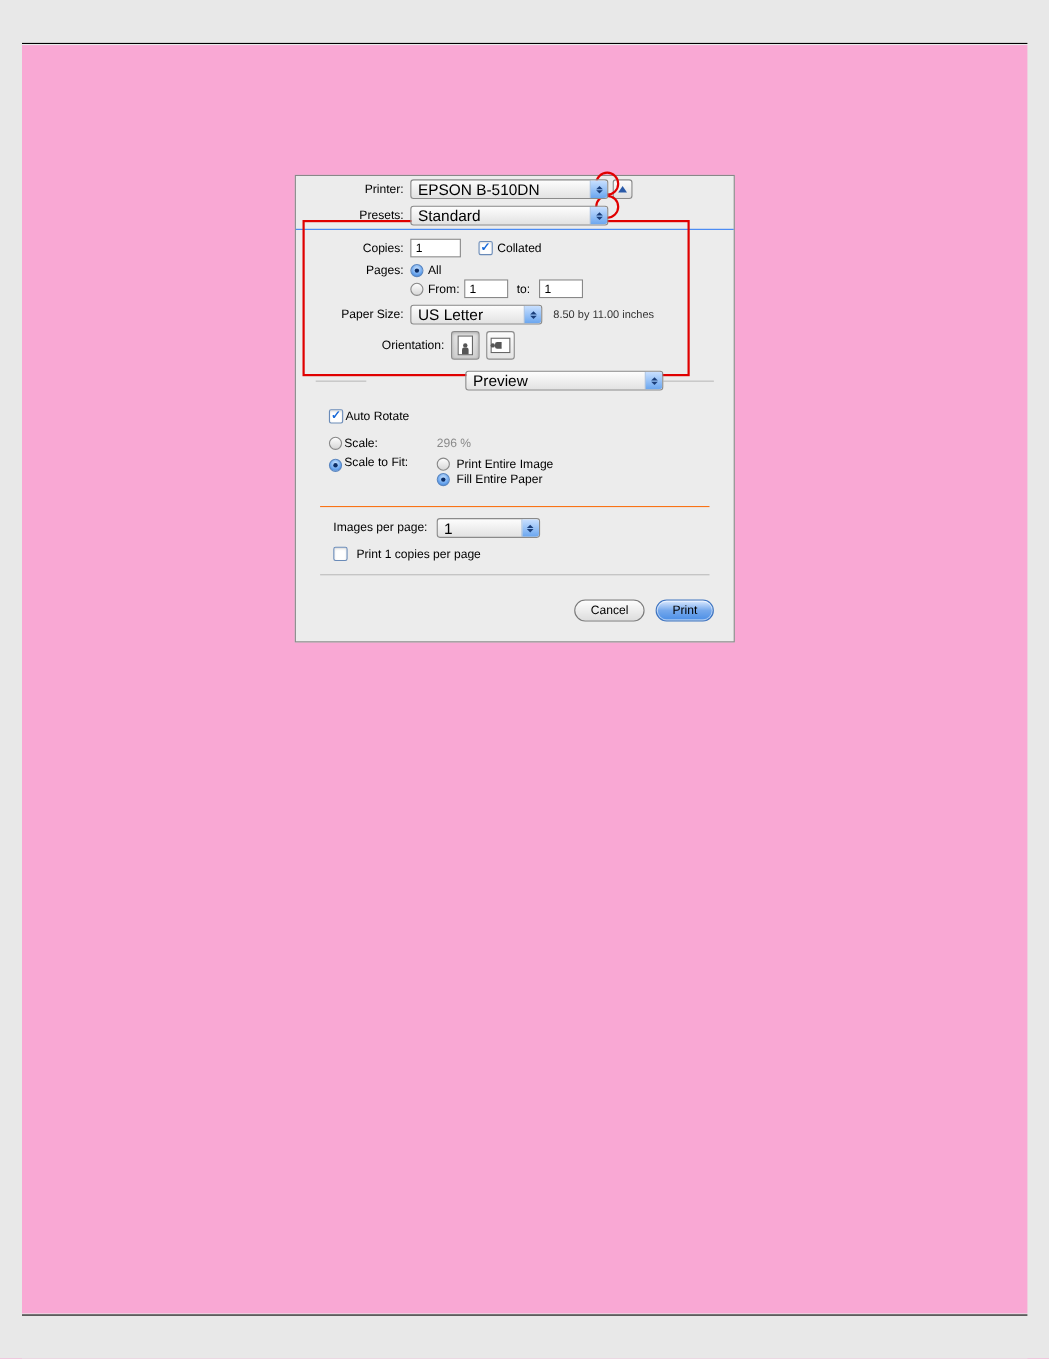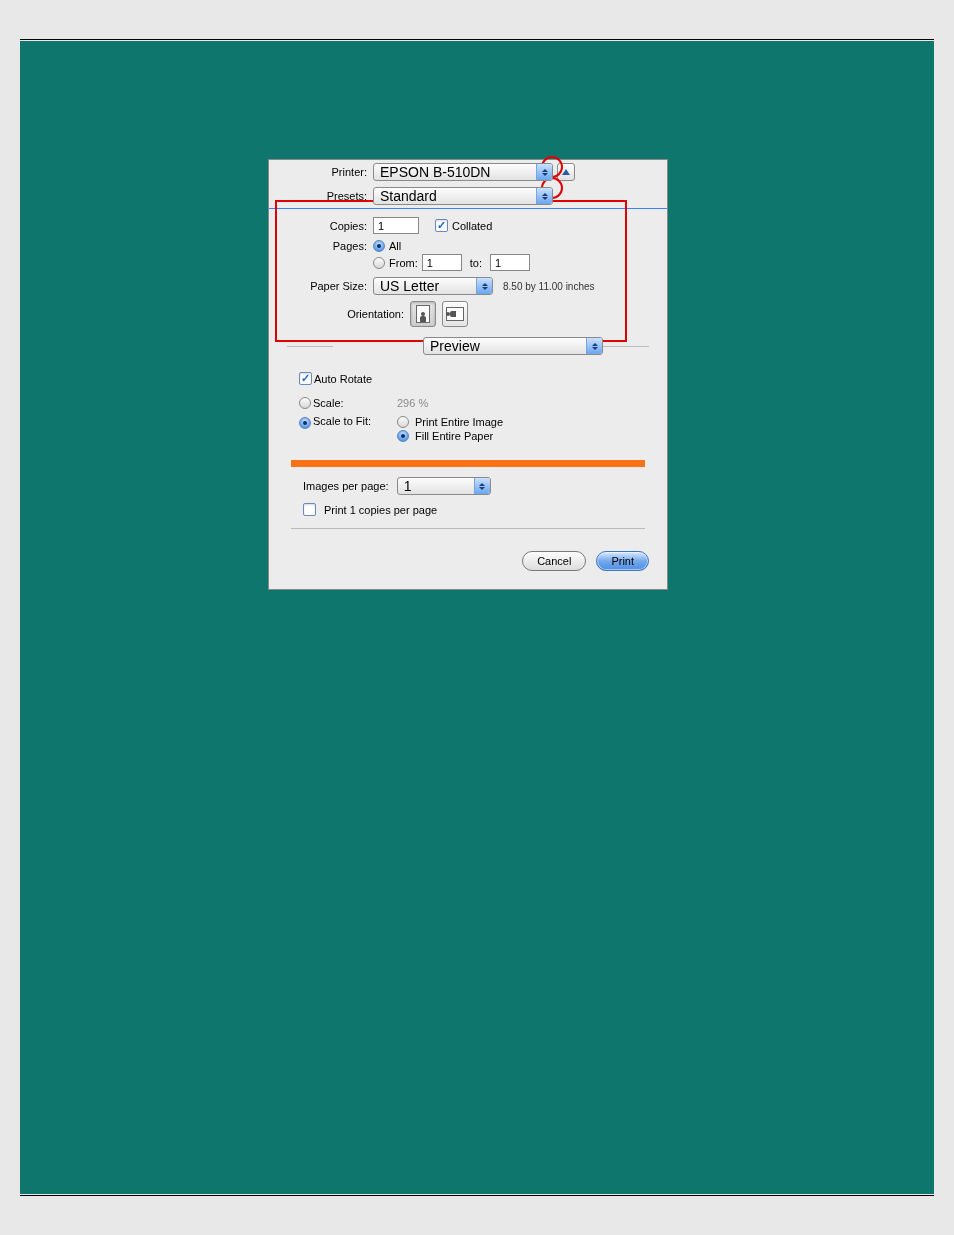--- a/index.html
+++ b/index.html
@@ -7,21 +7,21 @@
     font-family: "Lucida Grande", "Helvetica Neue", Arial, sans-serif;
     font-size: 11px;
     background: #e8e8e8;
     width: 954px;
     height: 1235px;
     color: #000;
   }
   .top-band { height: 40px; background: #e8e8e8; border-bottom: 1px solid #000; margin: 0 20px; }
   .bottom-band { position: absolute; top: 1195px; left: 20px; right: 20px; border-top: 1px solid #000; height: 40px; background:#e8e8e8; }
   .page-area {
-    background: #0f766e;
+    background: #f9a8d4;
     position: absolute;
     top: 41px; left: 20px; right: 20px; bottom: 41px;
   }
 
   .dialog {
     position: absolute;
     top: 118px; left: 248px;
     width: 400px;
     border: 1px solid #888;
     background: #ececec;
@@ -139,21 +139,21 @@
   .mini-man::after { content:""; position:absolute; top:4px; left:0; width:6px; height:6px; background:#555; border-radius:2px 2px 0 0; }
   .mini-man.side { transform: rotate(-90deg); }
 
   .inner-block {
     padding: 10px 14px 4px 30px;
   }
   .inner-row { display:flex; align-items:center; gap:2px; padding: 3px 0; }
   .inner-col-label { width: 82px; }
 
   .imgperpage-block {
-    border-top:7px solid #f97316;
+    border-top:1px solid #f97316;
     border-bottom:1px solid #bbb;
     margin: 10px 22px 0 22px;
     padding: 10px 12px 12px 12px;
   }
   .imgperpage-row { display:flex; align-items:center; gap:8px; }
 
   .footer-btns {
     position:absolute;
     right: 18px; bottom: 18px;
     display:flex; gap:10px;

